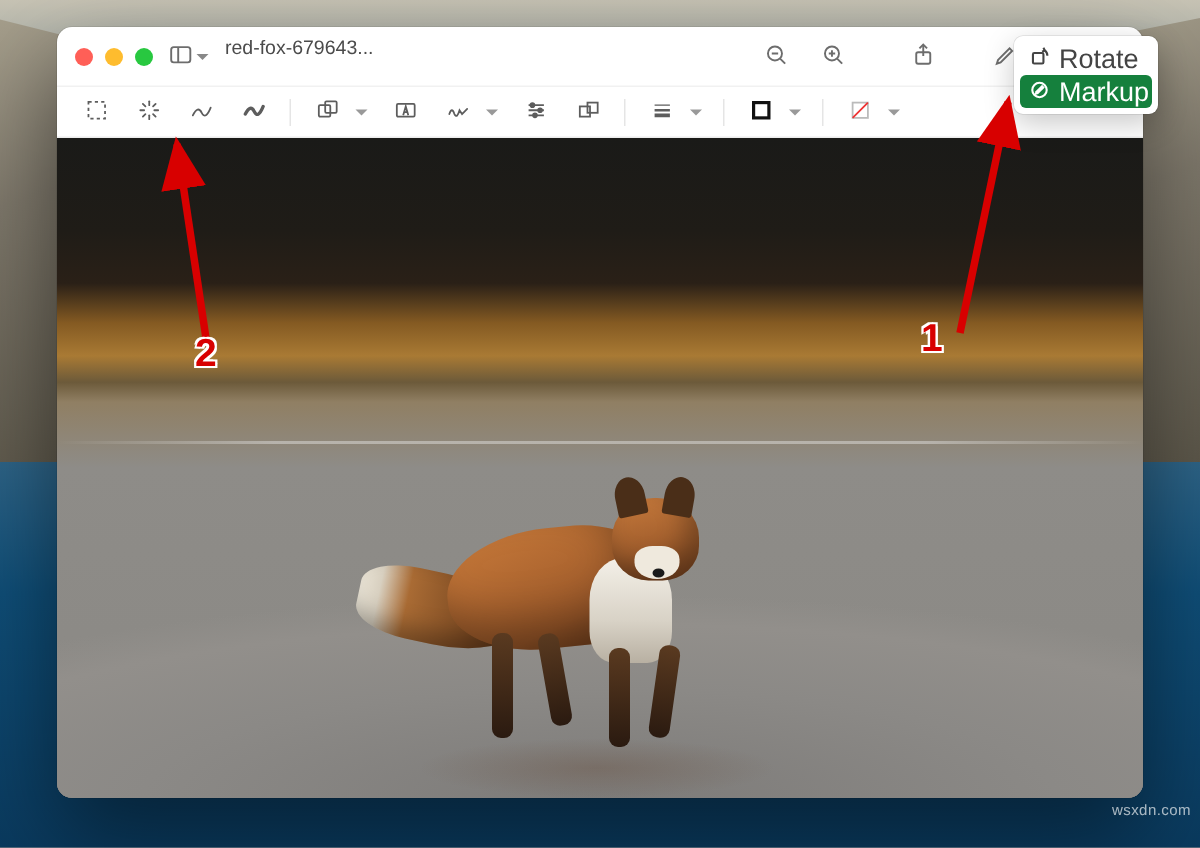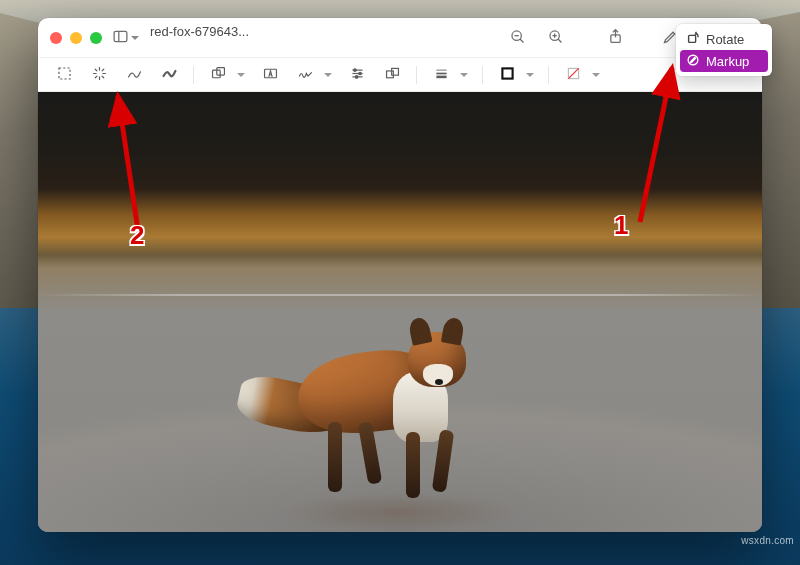--- a/index.html
+++ b/index.html
@@ -104,24 +104,24 @@
   .reflection{position:absolute;left:240px;top:400px;width:240px;height:40px;background:radial-gradient(ellipse,rgba(100,70,50,.3) 0%,rgba(0,0,0,0) 70%)}
 
   .popup {
     position:absolute;
     left:676px; top:24px;
     width:96px;
     background:#fff;
     border-radius:6px;
     box-shadow:0 6px 20px rgba(0,0,0,.22),0 0 0 .5px rgba(0,0,0,.1);
     padding:4px;
-    font-size:13px;
+    font-size:18px;
   }
   .popup-item{display:flex;align-items:center;gap:6px;height:22px;padding:0 6px;border-radius:4px}
-  .popup-item.sel{background:#a21caf;color:#fff}
+  .popup-item.sel{background:#15803d;color:#fff}
   .popup-item svg{width:14px;height:14px;stroke:currentColor;fill:none;stroke-width:1.6}
 
   .arrow{position:absolute;pointer-events:none}
   .arrow svg{overflow:visible}
   .num{position:absolute;font-weight:900;font-size:26px;color:#d80000;text-shadow:-1.5px -1.5px 0 #fff,1.5px -1.5px 0 #fff,-1.5px 1.5px 0 #fff,1.5px 1.5px 0 #fff, 0 0 2px #fff}
 
   .watermark{position:absolute;right:6px;bottom:19px;font-size:10px;color:rgba(255,255,255,.65);letter-spacing:.3px}
 </style>
 </head>
 <body>

